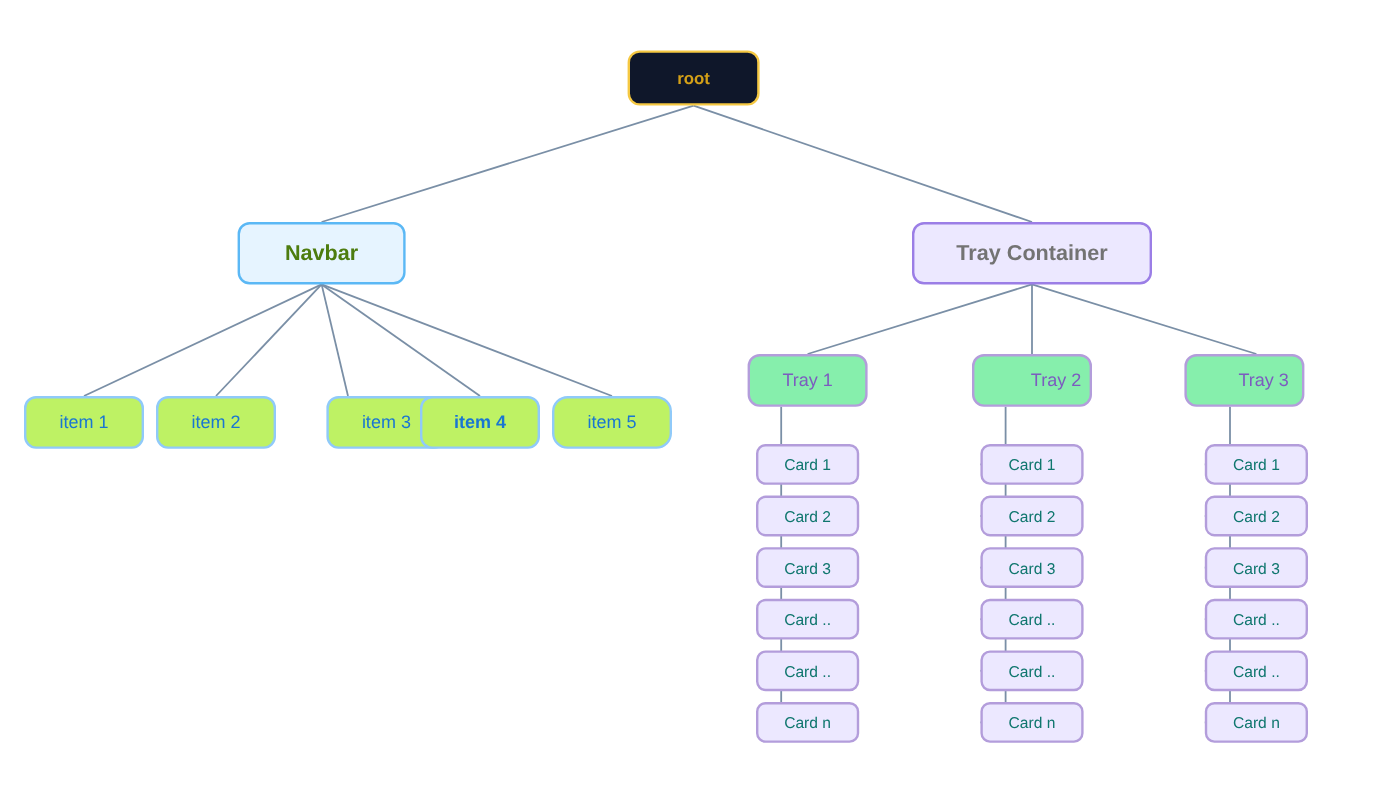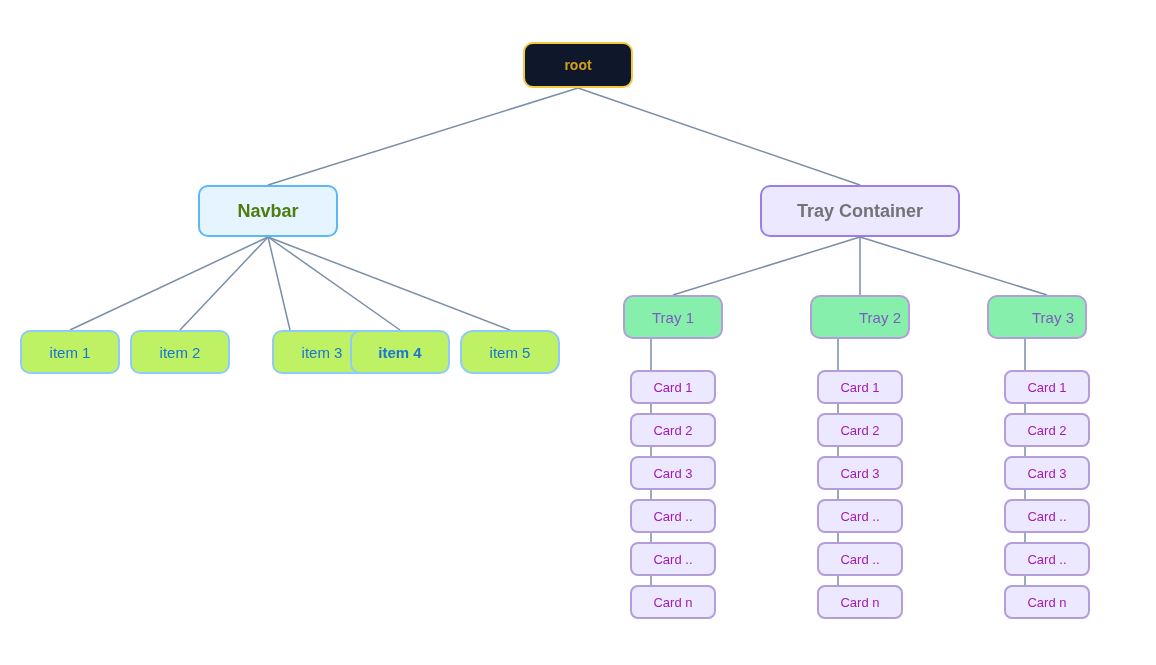--- a/index.html
+++ b/index.html
@@ -96,21 +96,21 @@
       font-weight: 500;
     }
     .node-tray1 { left: 623px; top: 295px; }
     .node-tray2 { left: 810px; top: 295px; padding-left: 40px; }
     .node-tray3 { left: 987px; top: 295px; padding-left: 32px; }
 
     
     .node-card {
       background: #ece8ff;
       border: 2px solid #b39ddb;
-      color: #a21caf;
+      color: #0f766e;
       width: 86px;
       height: 34px;
       font-size: 13px;
       font-weight: 500;
       border-radius: 8px;
     }
 
     
     .node-t1c1 { left: 630px; top: 370px; }
     .node-t1c2 { left: 630px; top: 413px; }

